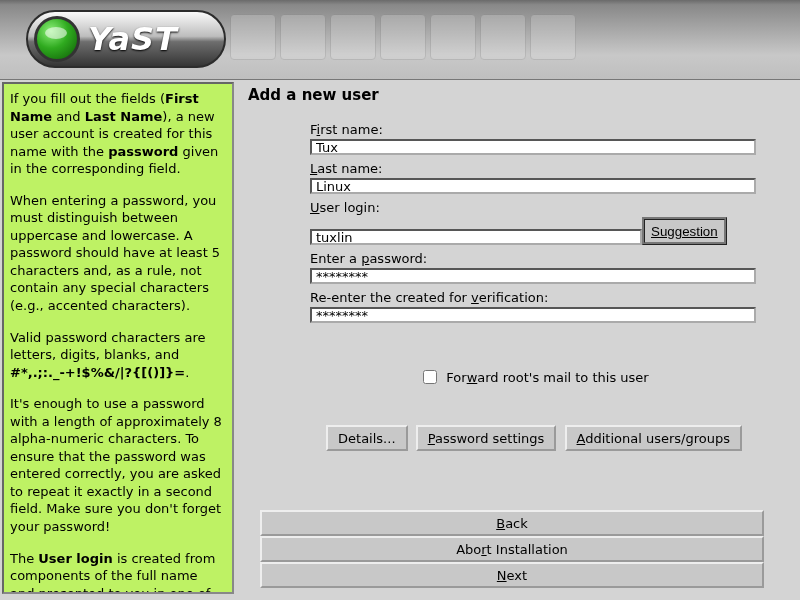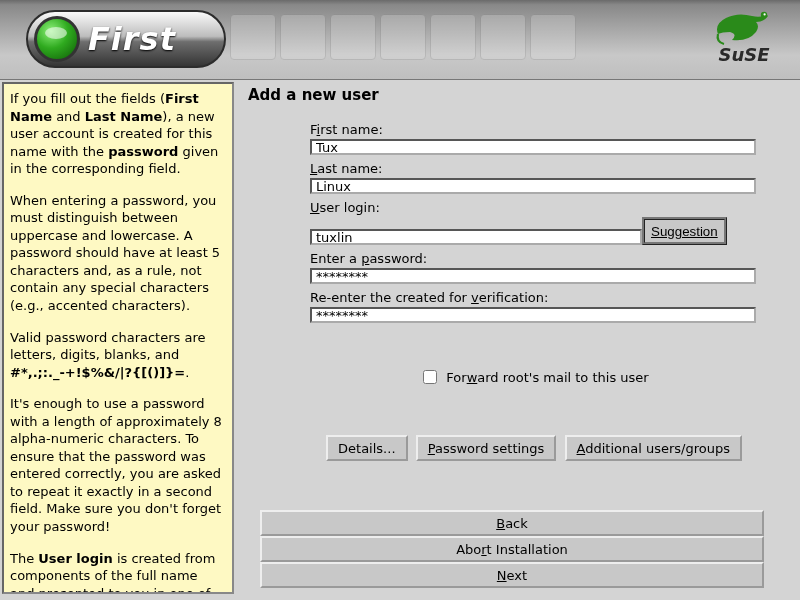--- a/index.html
+++ b/index.html
@@ -8,60 +8,51 @@
   .header-keys { position: absolute; left: 230px; top: 14px; width: 450px; height: 56px; opacity: .25; }
   .header-keys span { display:inline-block; width:46px; height:46px; border:1px solid #888; margin-right:4px; border-radius:4px; background:#e6e6e6; }
   .yast-pill { position: absolute; left: 26px; top: 10px; width: 200px; height: 58px; border-radius: 30px; background: linear-gradient(to bottom, #fafafa 0%, #bdbdbd 45%, #6e6e6e 55%, #353535 100%); border: 2px solid #2c2c2c; display: flex; align-items: center; padding-left: 6px; }
   .yast-circle { width: 46px; height: 46px; border-radius: 50%; background: radial-gradient(circle at 35% 30%, #8df07a 0%, #2faa1f 45%, #0d5a05 100%); border: 3px solid #333; position: relative; }
   .yast-circle::after { content:""; position:absolute; left:8px; top:8px; width:22px; height:12px; border-radius:50%; background:rgba(255,255,255,.55); }
   .yast-text { margin-left: 8px; font-size: 32px; font-weight: 700; font-style: italic; color: #fff; text-shadow: 0 1px 2px #000; letter-spacing: 1px; }
   .suse-logo { position: absolute; right: 14px; top: 4px; width: 84px; text-align:center; }
   .suse-logo svg { display:block; margin:0 auto; }
   .suse-text { font-size: 18px; font-weight: 700; font-style: italic; color:#2a2a2a; margin-top:-4px; display:inline-block; }
   .body { display: flex; height: 516px; }
-  .help { width: 232px; border: 2px solid #888; border-top-color:#666; border-left-color:#666; margin: 2px 0 2px 2px; background: #fef9c3; padding: 6px 8px 6px 6px; line-height: 1.35; overflow: hidden; }
+  .help { width: 232px; border: 2px solid #888; border-top-color:#666; border-left-color:#666; margin: 2px 0 2px 2px; background: #bef264; padding: 6px 8px 6px 6px; line-height: 1.35; overflow: hidden; }
   .help p { margin: 0 0 14px 0; }
   .main { flex: 1; padding: 6px 22px 8px 12px; display:flex; flex-direction:column; }
   .title { font-size: 15px; font-weight: 700; margin: 0 0 18px 2px; }
   .form-area { flex:1; padding-left: 64px; padding-right: 20px; }
   .field { margin-bottom: 6px; }
   .field label { display:block; margin-bottom: 2px; }
   .field input { width: 446px; height: 16px; border: 2px inset #aaa; background: #fff; padding: 2px 4px; font-family: inherit; font-size: 13px; }
   .ul { text-decoration: underline; }
   .login-row { display:flex; align-items:flex-end; gap:0; }
   .login-row input { width: 332px; }
   .btn { height: 26px; border: 2px outset #eee; background: #c8c8c8; padding: 0 10px; font-family: inherit; font-size: 13px; cursor: pointer; }
   .sugg { border: 3px ridge #777; background:#c8c8c8; height:28px;text-decoration:underline; }
   .forward-row { text-align:center; margin-top: 44px; }
   .forward-row label { display:inline-flex; align-items:center; gap:6px; }
   .forward-row input[type=checkbox] { width:14px; height:14px; }
-  .mid-buttons { text-align:center; margin-top: 48px; }
+  .mid-buttons { text-align:center; margin-top: 38px; }
   .mid-buttons .btn { margin: 0 2px; }
   .footer { display:flex; justify-content:flex-start; padding: 8px 14px 0 14px; flex-direction: column; }
   .footer .btn { min-width: 74px; }
 </style>
 </head>
 <body>
 
 <div class="header">
   <div class="header-keys">
     <span></span><span></span><span></span><span></span><span></span><span></span><span></span>
   </div>
   <div class="yast-pill">
     <div class="yast-circle"></div>
-    <div class="yast-text">First</div>
-  </div>
-  <div class="suse-logo">
-    <svg width="64" height="44" viewBox="0 0 64 44">
-      <path d="M6 30 Q2 20 14 14 Q26 8 40 12 Q50 14 54 10 L56 12 Q52 18 44 18 Q48 22 44 28 Q36 38 20 36 Q26 30 18 28 Q10 28 6 30 Z" fill="#2a8a1a"></path>
-      <circle cx="52" cy="11" r="3.2" fill="#2a8a1a"></circle>
-        <circle cx="52.6" cy="10.4" r="1.1" fill="#fff"></circle>
-      <path d="M6 30 Q4 38 12 40" stroke="#2a8a1a" stroke-width="2.2" fill="none"></path>
-    </svg>
-    <span class="suse-text">SuSE</span>
+    <div class="yast-text">YaST</div>
   </div>
 </div>
 
 <div class="body">
   <div class="help">
     <p><span>If you fill out the fields (</span><b>First Name</b><span> and </span><b>Last Name</b><span>), a new user account is created for this name with the </span><b>password</b><span> given in the corresponding field.</span></p>
     <p>When entering a password, you must distinguish between uppercase and lowercase. A password should have at least 5 characters and, as a rule, not contain any special characters (e.g., accented characters).</p>
     <p><span>Valid password characters are letters, digits, blanks, and </span><b>#*,.;:._-+!$%&amp;/|?{[()]}=</b><span>.</span></p>
     <p>It's enough to use a password with a length of approximately 8 alpha-numeric characters. To ensure that the password was entered correctly, you are asked to repeat it exactly in a second field. Make sure you don't forget your password!</p>
     <p><span>The </span><b>User login</b><span> is created from components of the full name and presented to you in one of</span></p>

